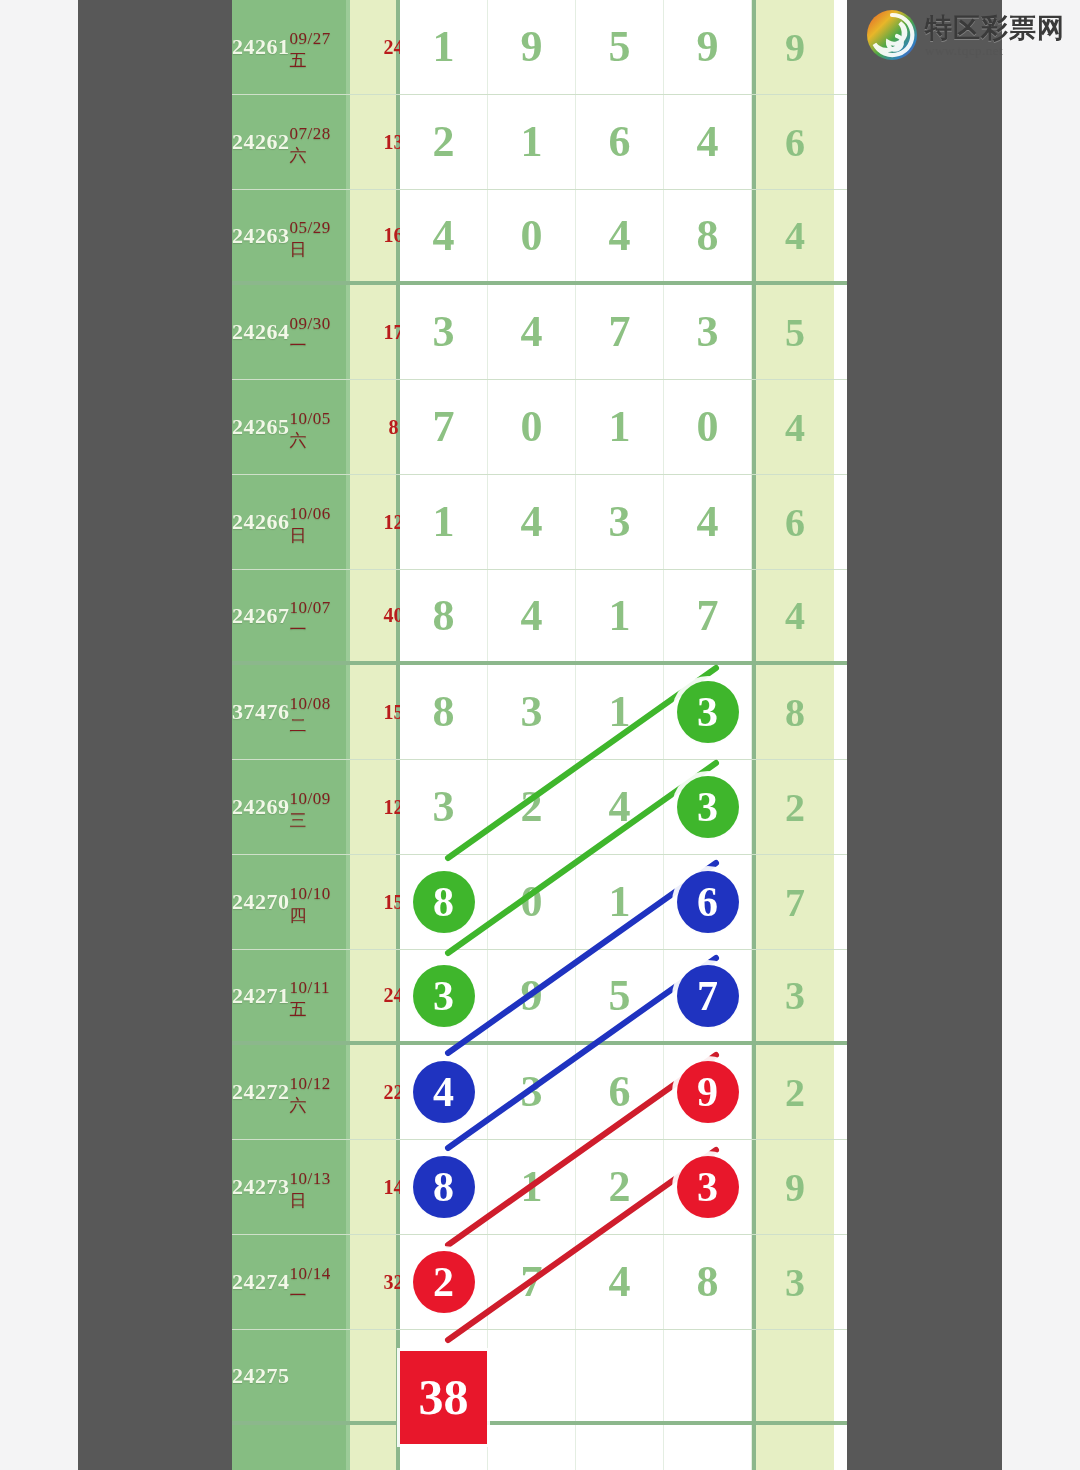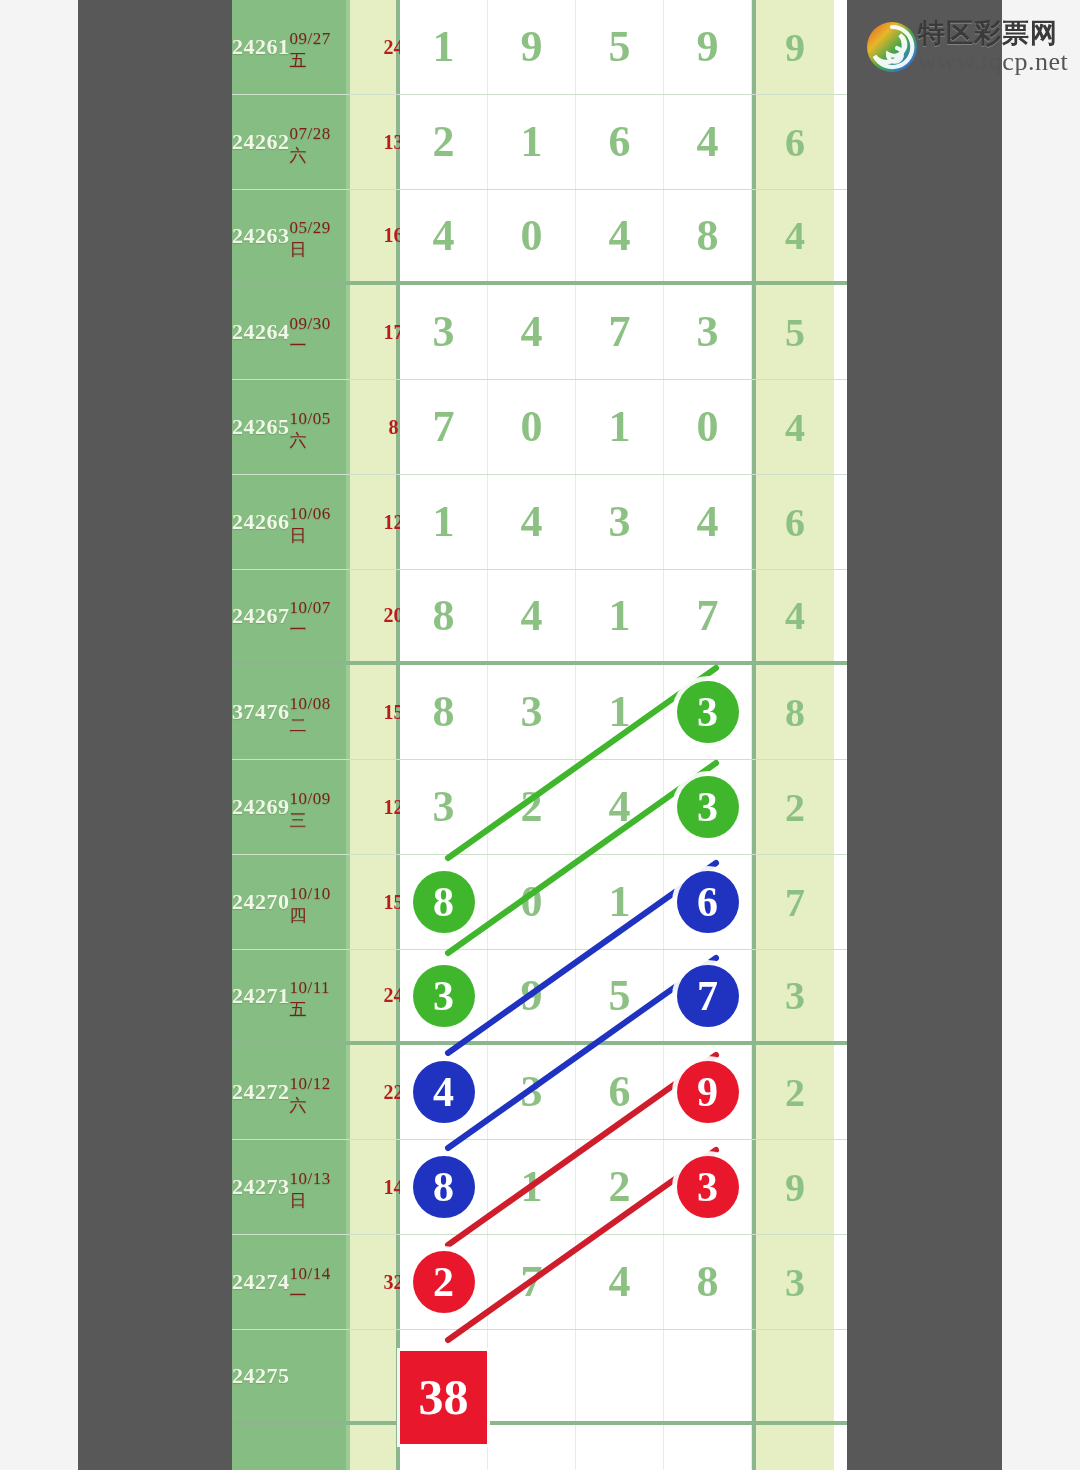--- a/index.html
+++ b/index.html
@@ -13,28 +13,28 @@
   #stage{position:absolute;left:0;top:0;width:1080px;height:1470px;overflow:hidden;}
 
   
   .band{position:absolute;top:0;height:1470px;}
   .band-white-left{left:0;width:78px;background:#f4f4f5;}
   .band-dark-left{left:78px;width:154px;background:#585858;}
   .band-dark-right{left:847px;width:155px;background:#585858;}
   .band-white-right{left:1002px;width:78px;background:#f4f4f5;}
 
   
-  #watermark{position:absolute;left:866px;top:16px;width:210px;height:62px;
-    display:flex;align-items:center;gap:0;pointer-events:none;}
+  #watermark{position:absolute;left:866px;top:4px;width:210px;height:62px;
+    display:flex;align-items:center;gap:7px;pointer-events:none;}
   #wm-logo{width:52px;height:52px;flex:0 0 52px;position:relative;}
   #wm-text{display:flex;flex-direction:column;justify-content:center;line-height:1;}
   #wm-cn{font-family:"DejaVu Sans","Liberation Sans",sans-serif;font-weight:bold;
      font-size:27px;color:#3a3a3a;letter-spacing:1px;white-space:nowrap;
      text-shadow:0 1px 0 rgba(255,255,255,.25);}
-  #wm-url{font-family:"Liberation Serif","DejaVu Serif",serif;font-size:26px;color:#555;
+  #wm-url{font-family:"Liberation Serif","DejaVu Serif",serif;font-size:13px;color:#555;
      letter-spacing:.5px;margin-top:3px;white-space:nowrap;}
 
   
   #grid{position:absolute;left:232px;top:0;width:615px;height:1470px;
         background:#ffffff;}
   .row{position:relative;display:flex;width:615px;box-sizing:border-box;
        border-bottom:1px solid #cfe0ca;}
   .row.thick{border-bottom:4px solid #8cb78c;}
   .row.h95{height:95px;}
 
@@ -212,21 +212,21 @@
           <div class="c-dig">
             <span class="digit">4</span>
           </div>
           <div class="c-last">6</div>
         </div>
         <div class="row h95 thick">
           <div class="c-issue">
             <span class="issue-no">24267</span>
             <span class="issue-date">10/07 一</span>
           </div>
-          <div class="c-sum">20</div>
+          <div class="c-sum">40</div>
           <div class="c-dig">
             <span class="digit">8</span>
           </div>
           <div class="c-dig">
             <span class="digit">4</span>
           </div>
           <div class="c-dig">
             <span class="digit">1</span>
           </div>
           <div class="c-dig">

